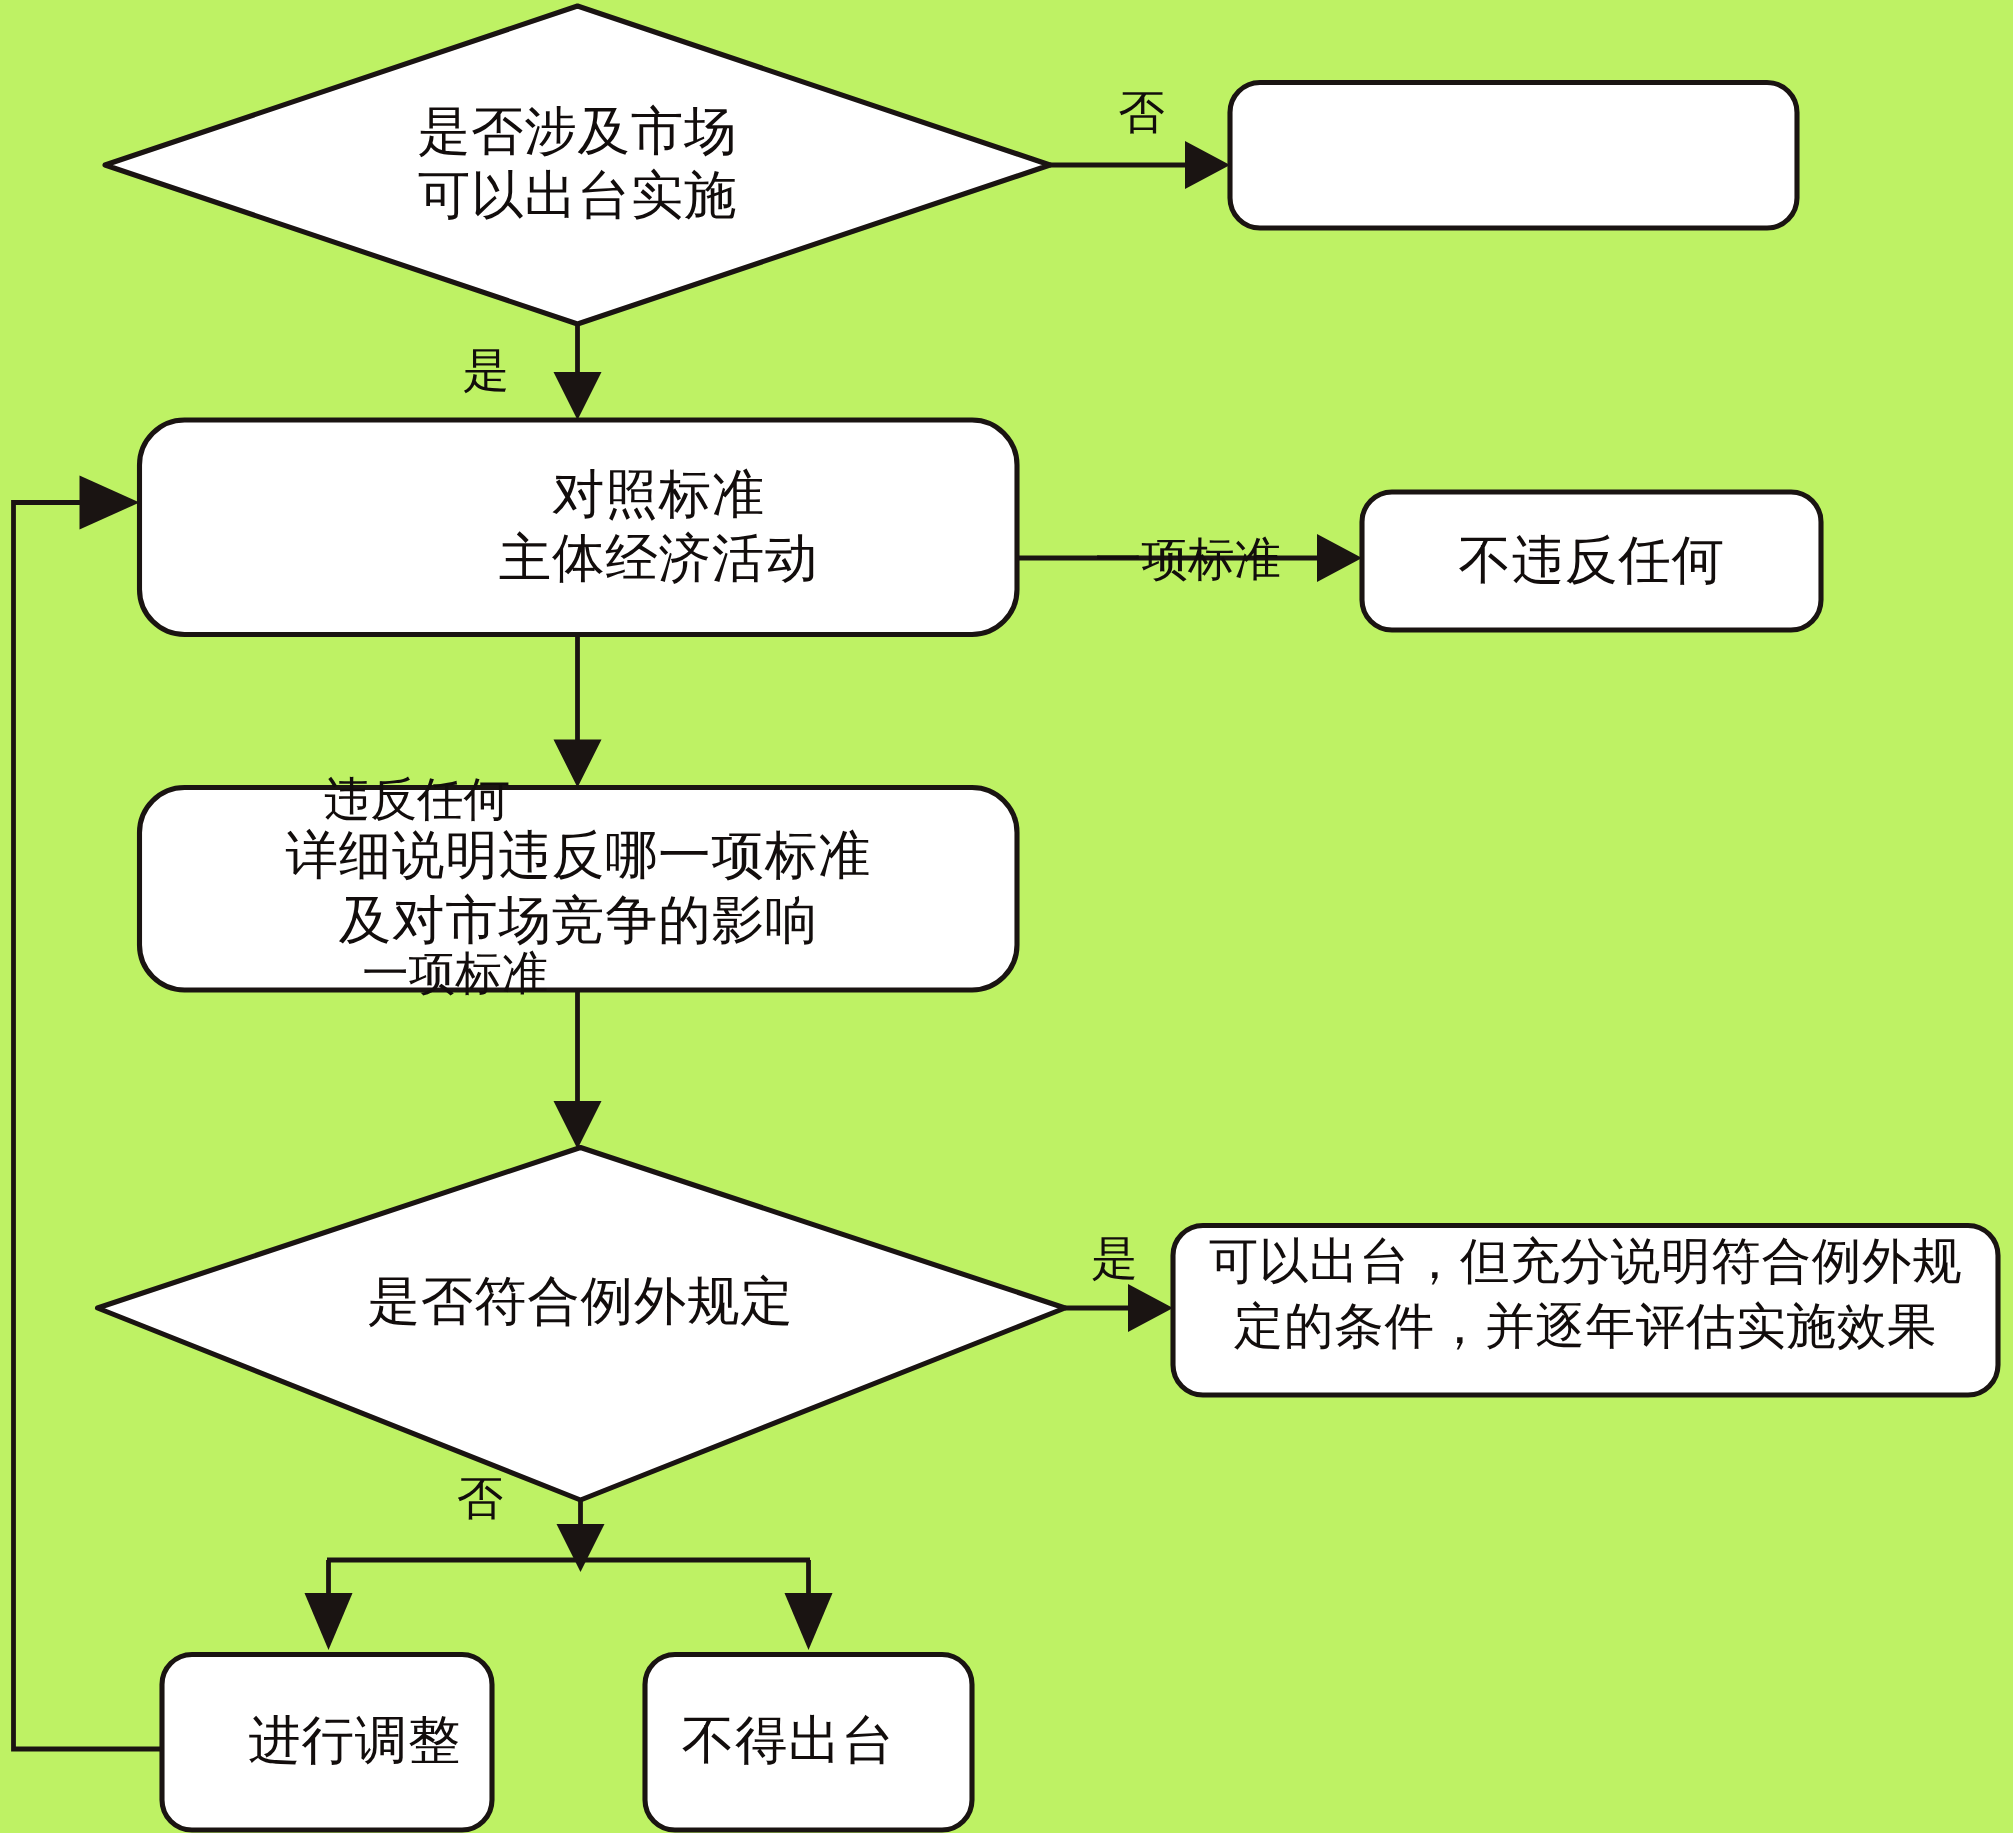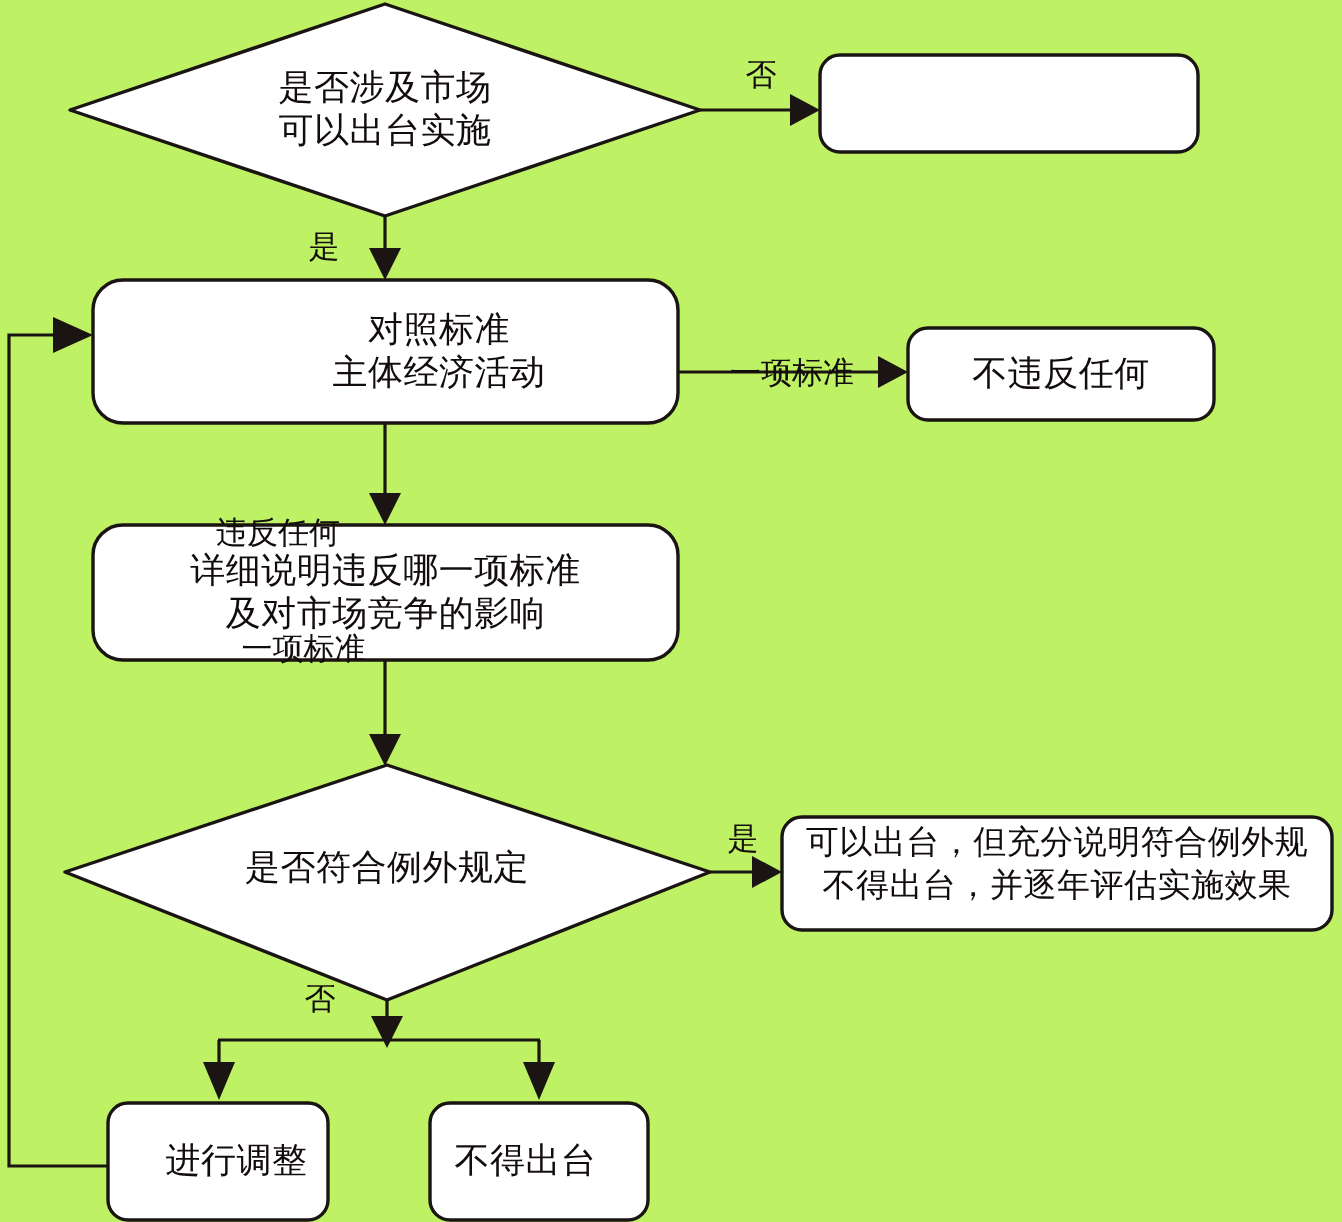--- a/index.html
+++ b/index.html
@@ -148,21 +148,21 @@
     <span>详细说明违反哪一项标准</span>
     <span>及对市场竞争的影响</span>
   </div>
 
   <div class="node-text" style="left:187px; top:828px; width:400px; height:80px;text-align:right;">
     <span>是否符合例外规定</span>
   </div>
 
   <div class="node-text small" style="left:788px; top:817px; width:538px; height:93px;">
     <span>可以出台，但充分说明符合例外规</span>
-    <span>不得出台，并逐年评估实施效果</span>
+    <span>定的条件，并逐年评估实施效果</span>
   </div>
 
   <div class="node-text" style="left:108px; top:1103px; width:257px; height:117px;">
     <span>进行调整</span>
   </div>
 
   <div class="node-text" style="left:430px; top:1103px; width:191px; height:117px;">
     <span>不得出台</span>
   </div>
 

